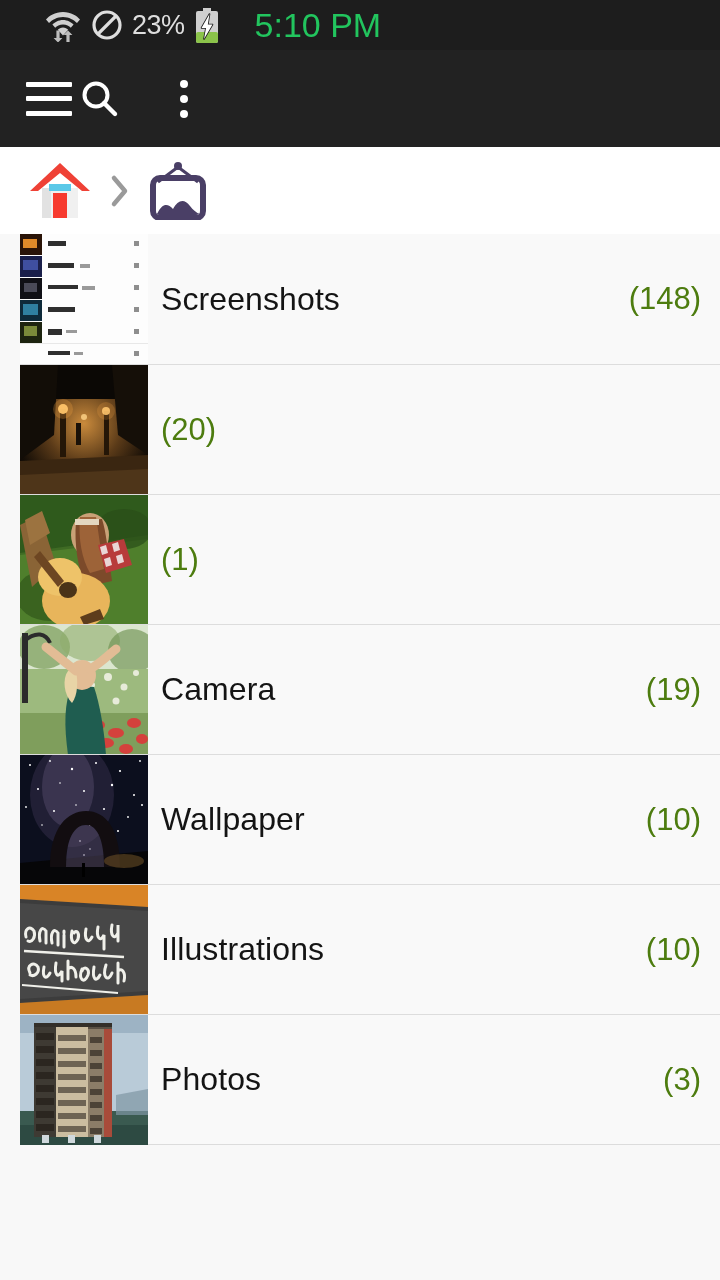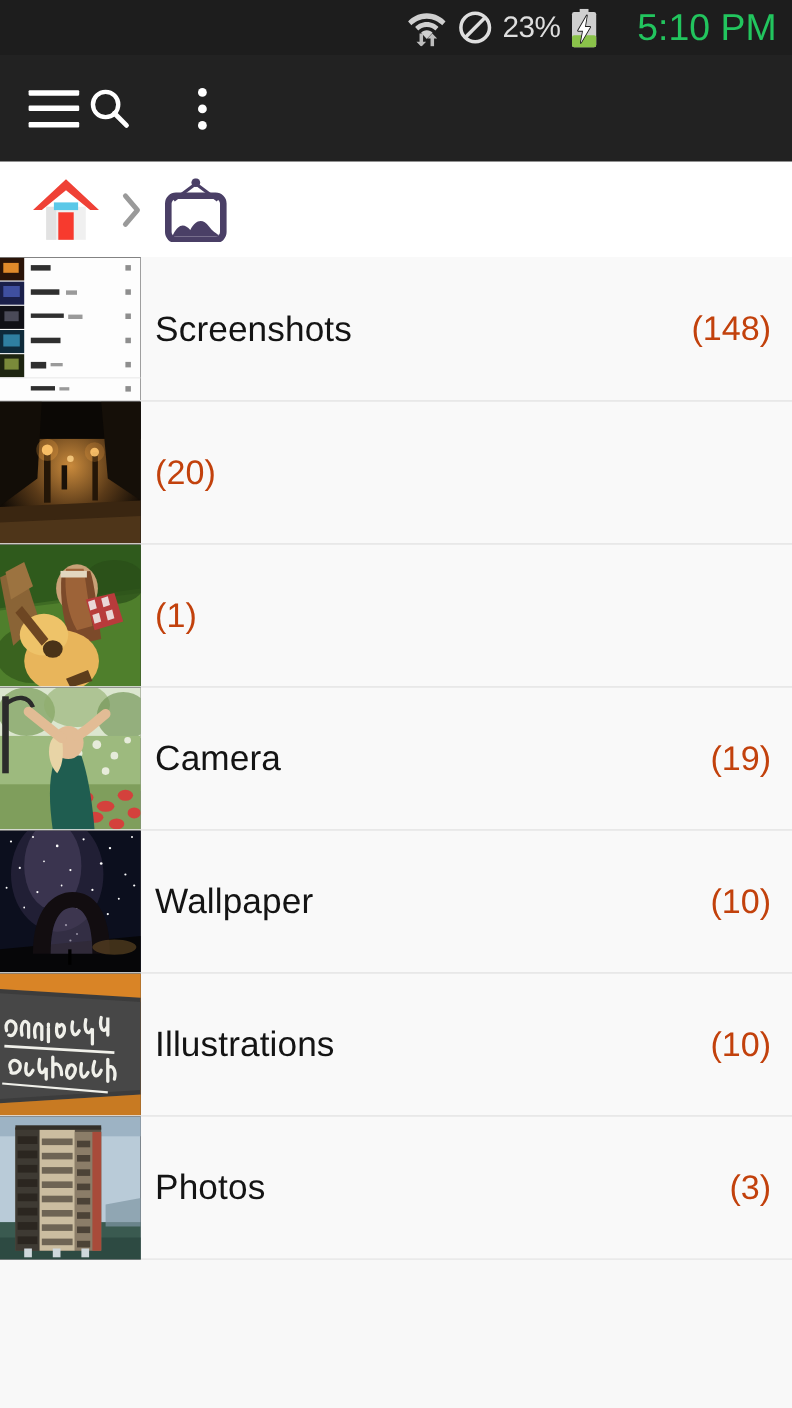--- a/index.html
+++ b/index.html
@@ -8,22 +8,22 @@
     width:720px; height:1280px;
     background:#f7f7f7;
     font-family:"Liberation Sans","DejaVu Sans",sans-serif;
     overflow:hidden;
   }
   #screen{ position:relative; width:720px; height:1280px; background:#f8f8f8; }
 
   
   .statusbar{
     height:50px; background:#1d1d1d;
-    display:flex; align-items:center; justify-content:flex-end;
-    padding-right:14px; gap:0px;
+    display:flex; align-items:center; 
+    padding-right:14px; gap:0px;padding-left:44px;
   }
   .sb-group{ display:flex; align-items:center; gap:9px; }
   .wifi{ position:relative; width:38px; height:34px; }
   .wifi svg{ position:absolute; left:0; top:-2px; }
   .noentry{ width:32px; height:32px; }
   .pct{ color:#dedede; font-size:27px; letter-spacing:-0.5px; }
   .battwrap{ position:relative; width:26px; height:34px; }
   .clock{ color:#22c55e; font-size:34px; margin-left:26px; letter-spacing:0px; }
 
   
@@ -51,32 +51,32 @@
   .chev{ margin:0 17px 0 18px; width:20px; height:34px; }
   .crumb-img{ width:62px; height:58px; }
 
   
   .list{ background:#f8f8f8; }
   .row{
     position:relative; height:130px; display:flex; align-items:stretch;
     background:#f9f9f9; cursor:pointer;
   }
   .row + .row{ border-top:1px solid #dddddd; }
-  .list{ border-bottom:1px solid #dcdcdc; }
+  .list{ border-bottom:1px solid #dcdcdc;margin-left:20px; }
   .thumb{
     width:128px; height:130px; flex:0 0 128px;
     overflow:hidden; position:relative; background:#111;
   }
   .thumb svg{ display:block; width:128px; height:130px; }
   .rowbody{
     flex:1; display:flex; align-items:center; justify-content:space-between;
     padding:0 19px 0 13px;
   }
   .fname{ font-size:32px; color:#141414; letter-spacing:0.1px; }
-  .fcount{ font-size:31px; color:#c2410c; }
+  .fcount{ font-size:31px; color:#4d7c0f; }
 
   .filler{ background:#f8f8f8; flex:1; }
 </style>
 </head>
 <body>
 
 <div id="screen">
 
   <div class="statusbar">
     <div class="sb-group">

